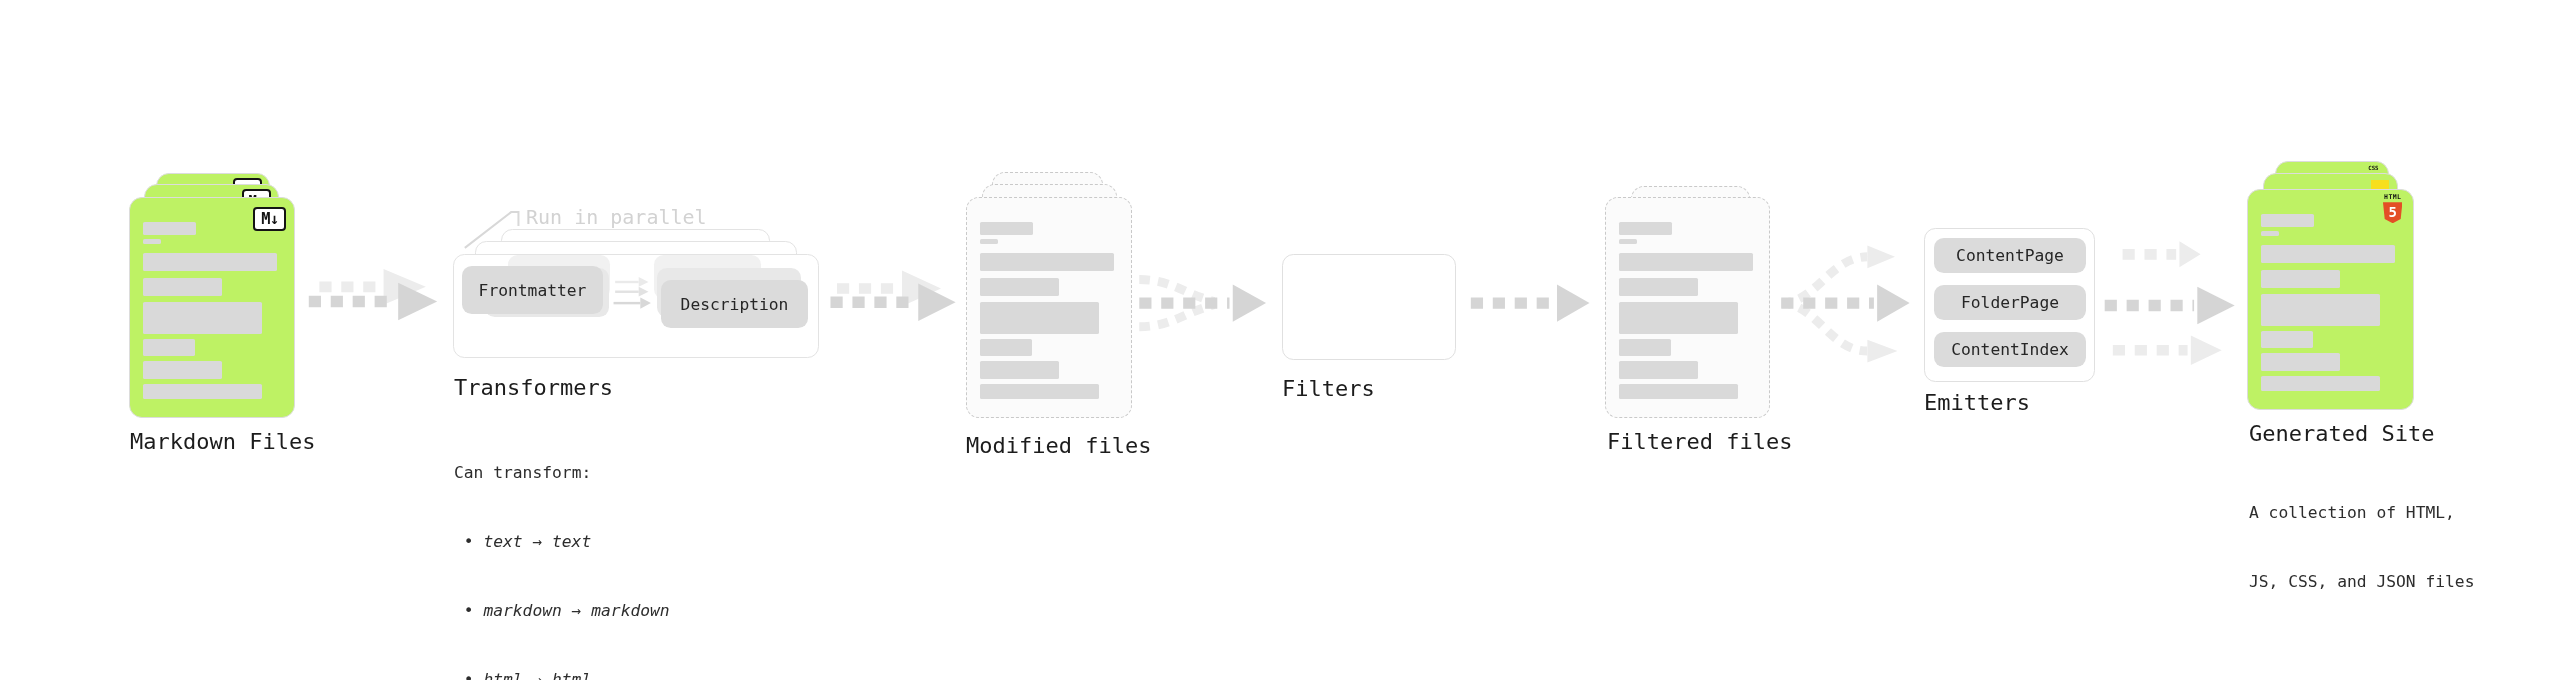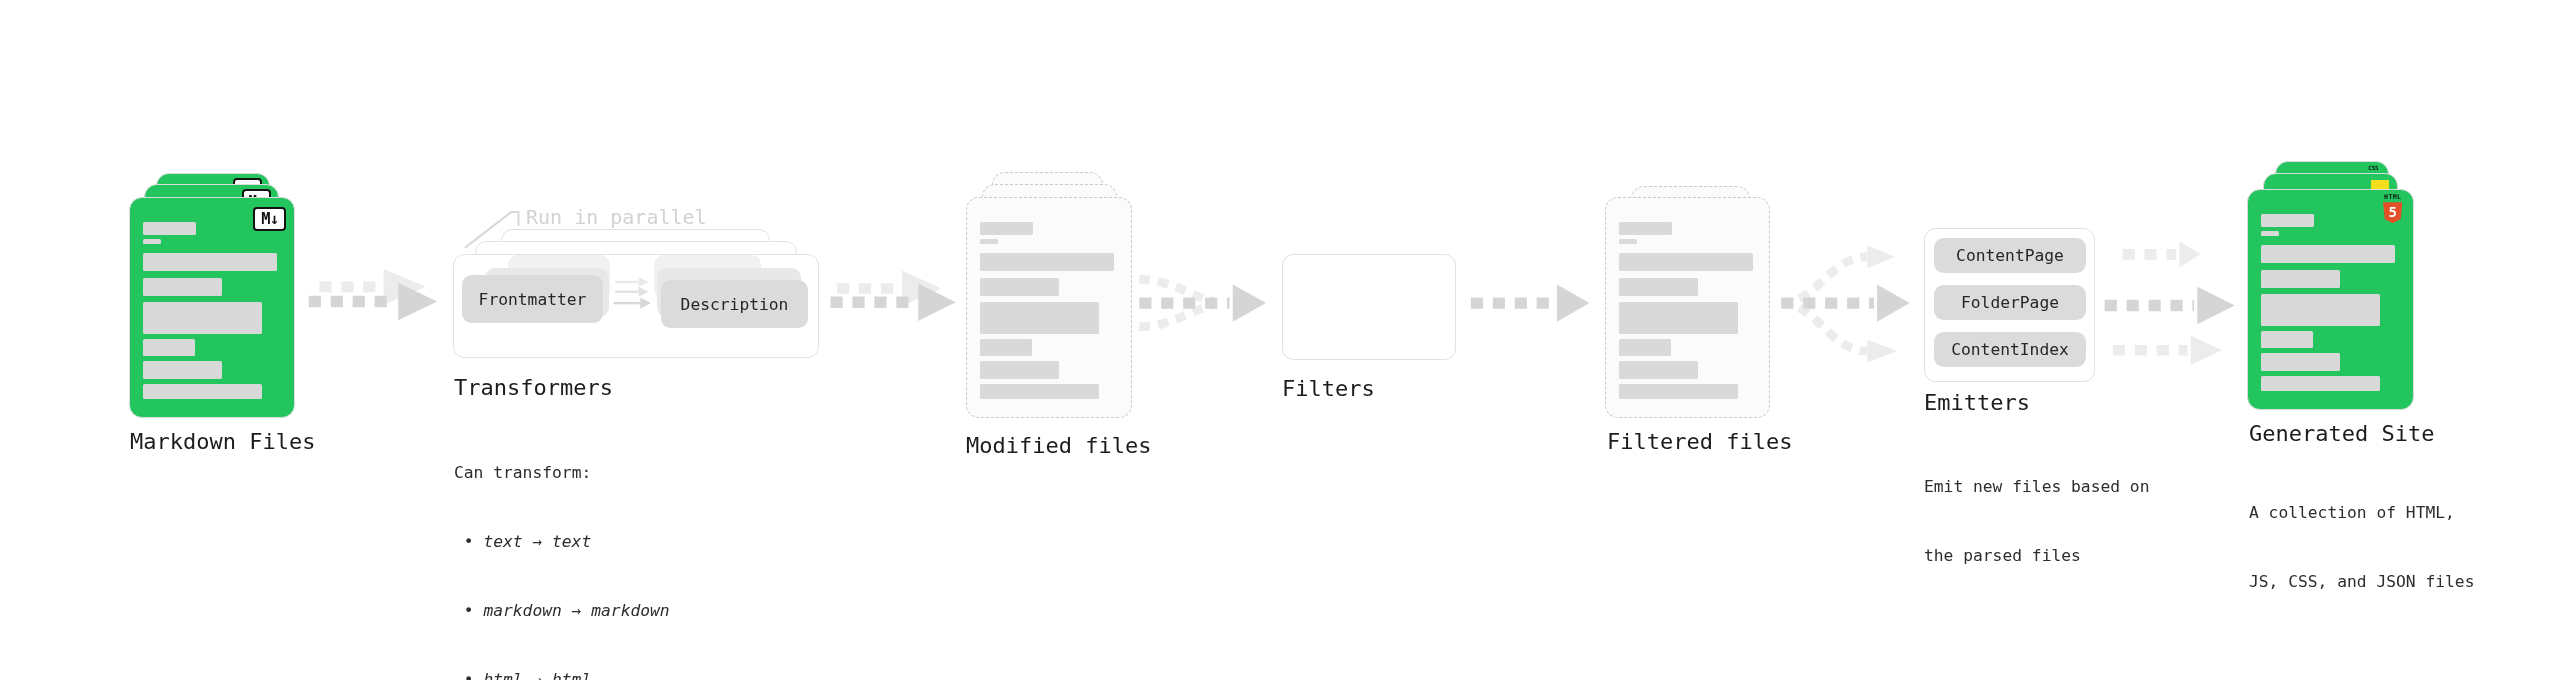--- a/index.html
+++ b/index.html
@@ -18,21 +18,21 @@
     font-family:"DejaVu Sans Mono","Liberation Mono",monospace;
   }
   .arrow-layer{position:absolute;left:0;top:0;pointer-events:none;}
   .dash-dark{stroke:var(--arrow);stroke-width:14;stroke-dasharray:15 12;fill:none;}
   .dash-light{stroke:var(--arrow-faint);stroke-width:13;stroke-dasharray:15 12;fill:none;}
   .dash-curve{stroke:var(--arrow-faint);stroke-width:11;stroke-dasharray:13 10;fill:none;}
   .head-dark{fill:var(--arrow);}
   .head-light{fill:var(--arrow-faint);}
   .leader{stroke:#d8d8d8;stroke-width:2.5;fill:none;}
 
-  .doc{position:absolute;height:221px;background:#22c55e;border:1.6px solid #dcdcdc;border-radius:13px;box-sizing:border-box;}
+  .doc{position:absolute;height:221px;background:#bef264;border:1.6px solid #dcdcdc;border-radius:13px;box-sizing:border-box;}
   .doc.dashed{border:1.6px dashed #c9c9c9;background:#fbfbfb;}
   .doc-bars{position:absolute;left:13px;top:24.4px;}
   .bar{background:var(--bar);border-radius:1.6px;}
 
   .doc-label{position:absolute;font-size:22px;color:var(--text);white-space:pre;}
   .section-heading{position:absolute;font-size:22px;color:var(--text);white-space:pre;}
   .body-text{position:absolute;font-size:16.3px;line-height:23px;color:#2d2d2d;white-space:pre;}
   .body-text.lh30{line-height:24.4px;}
   .body-text .indent{padding-left:9.8px;font-style:italic;}
   .note{position:absolute;font-size:20px;color:var(--note);white-space:pre;}
@@ -84,21 +84,21 @@
       </div>
   </div>
   <div class="doc-label" style="left:130px;top:429px;">Markdown Files</div>
 
   <div class="tbox" style="left:501px;top:229px;width:269px;height:105px;"></div>
   <div class="tbox" style="left:475px;top:241px;width:322px;height:106px;"></div>
   <div class="tbox" style="left:453px;top:254px;width:366px;height:104px;"></div>
 
   <div class="btn l3" style="left:508px;top:255px;width:102px;height:44px;"></div>
   <div class="btn l2" style="left:485px;top:268px;width:124px;height:49px;"></div>
-  <div class="btn" style="left:462px;top:275px;width:141px;height:48px;text-align:center;">Frontmatter</div>
+  <div class="btn" style="left:462px;top:266px;width:141px;height:48px;text-align:center;">Frontmatter</div>
 
   <div class="btn l3" style="left:654px;top:255px;width:107px;height:44px;"></div>
   <div class="btn l2" style="left:657px;top:268px;width:144px;height:49px;"></div>
   <div class="btn" style="left:661px;top:280px;width:147px;height:48px;">Description</div>
 
   <div class="note" style="left:526px;top:205px;">Run in parallel</div>
 
   <div class="section-heading" style="left:454px;top:375px;">Transformers</div>
   <div class="body-text" style="left:454px;top:415px;">
     <div>Can transform:</div>
@@ -139,24 +139,20 @@
         <div class="bar" style="width: 119px; height: 14.6px; margin-top: 4.9px;"></div>
       </div>
   </div>
   <div class="doc-label" style="left:1607px;top:429px;">Filtered files</div>
 
   <div class="panel" style="left:1924px;top:228px;width:171px;height:154px;"></div>
   <div class="btn" style="left:1934px;top:238px;width:152px;height:35px;">ContentPage</div>
   <div class="btn" style="left:1934px;top:285px;width:152px;height:35px;">FolderPage</div>
   <div class="btn" style="left:1934px;top:332px;width:152px;height:35px;">ContentIndex</div>
   <div class="section-heading" style="left:1924px;top:390px;">Emitters</div>
-  <div class="body-text" style="left:1924px;top:429px;">
-    <div>Emit new files based on</div>
-    <div>the parsed files</div>
-  </div>
 
   <div class="doc" style="left:2275px;top:161px;width:114px;">
     <div class="css-badge">
       <div class="word">CSS</div>
       <div class="cbar"></div>
     </div>
   </div>
   <div class="doc" style="left:2263px;top:173px;width:135px;">
     <div class="js-badge"></div>
   </div>

